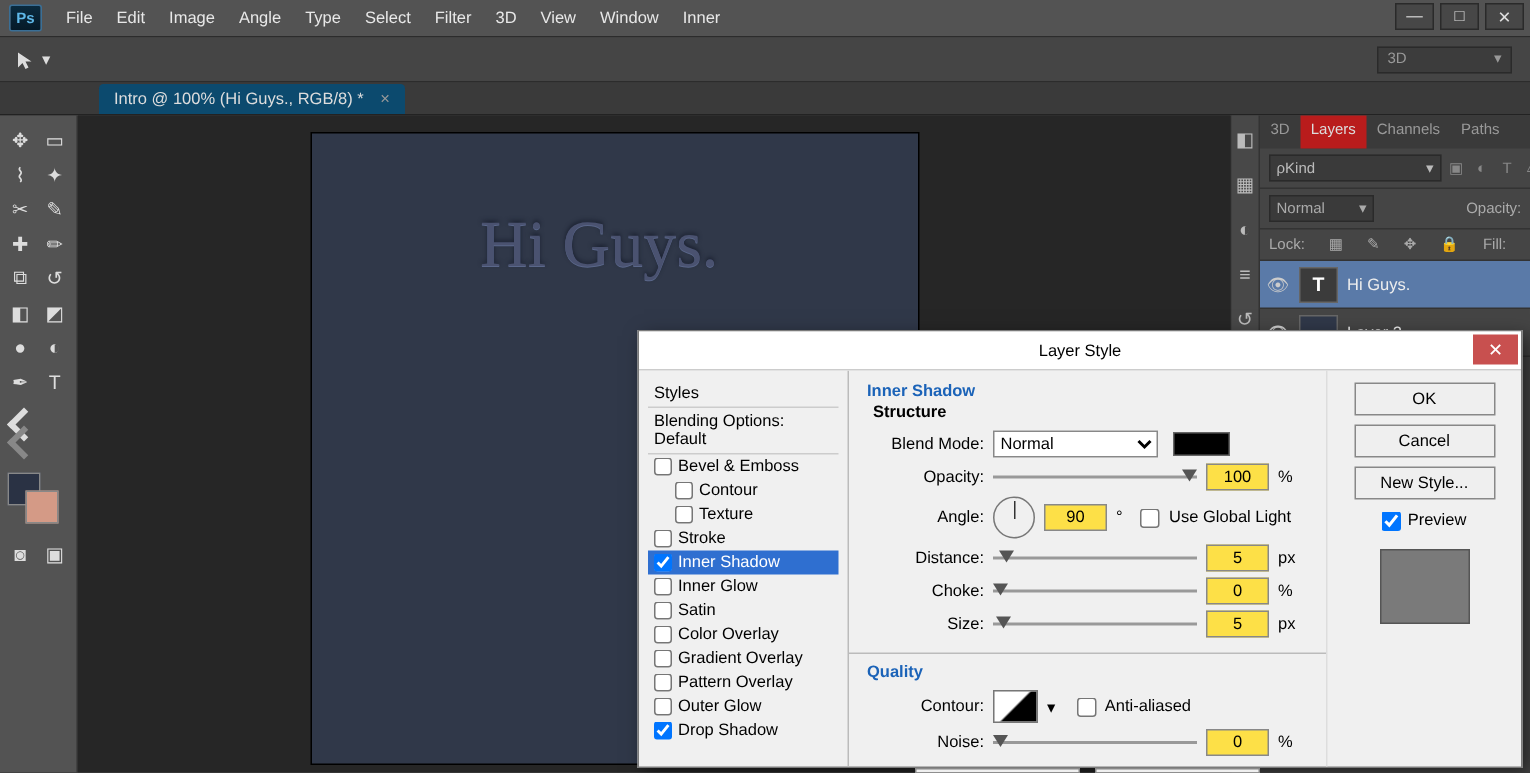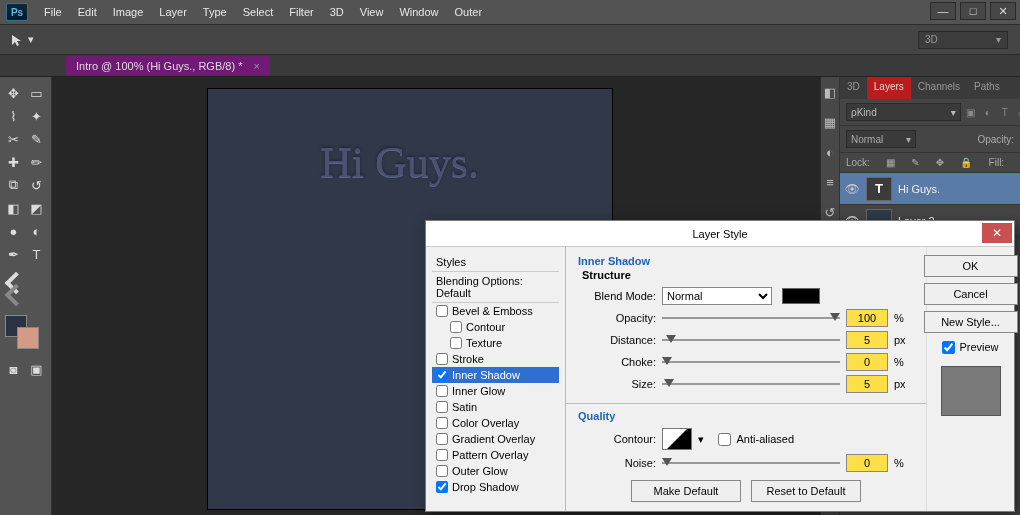--- a/index.html
+++ b/index.html
@@ -7,21 +7,21 @@
 .menubar { height: 25px; background: #535353; display: flex; align-items: center; padding: 0 6px; border-bottom: 1px solid #2c2c2c; }
 .ps-logo { width: 22px; height: 18px; background: linear-gradient(#0a2a3e,#061a28); border:1px solid #3a6f96; display:flex;align-items:center;justify-content:center;color:#5fb8e8;font-weight:bold;font-size:10px;margin-right:8px;border-radius:2px;}
 .menubar .mi { padding: 4px 8px; cursor: default; color: #e8e8e8; }
 .winctrls { position:absolute; right:4px; top:2px; display:flex; gap:0; }
 .winctrls div { width:26px;height:18px;border:1px solid #2a2a2a;background:#474747;display:flex;align-items:center;justify-content:center;color:#ddd;font-size:11px;margin-left:4px;}
 .optbar { height: 30px; background: #454545; border-bottom: 1px solid #2c2c2c; display:flex; align-items:center; position:relative;}
 .optbar .hint { position:absolute; left:50%; transform:translateX(-50%); color:#c8c8c8; font-size:11px;}
 .optbar .movetool { margin-left:10px; color:#ddd; display:flex; align-items:center; gap:4px;}
 .optbar .dd3d { position:absolute; right:12px; width:90px; height:18px; background:#3c3c3c; border:1px solid #2a2a2a; color:#999; padding:0 6px; line-height:16px; font-size:10px;}
 .tabstrip { height:22px; background:#3a3a3a; display:flex; align-items:flex-end; padding-left:66px; border-bottom:1px solid #222;}
-.doctab { background:#701a75; height:20px; padding:0 10px; line-height:20px; font-size:11px; color:#ddd; border-top-left-radius:3px; border-top-right-radius:3px;}
+.doctab { background:#0c4a6e; height:20px; padding:0 10px; line-height:20px; font-size:11px; color:#ddd; border-top-left-radius:3px; border-top-right-radius:3px;}
 .doctab .x{margin-left:8px;color:#999;}
 .workspace { position:absolute; top:77px; left:0; right:0; bottom:0; display:flex; }
 .toolbar { width:52px; background:#535353; border-right:1px solid #333; display:flex; flex-direction:column; padding:6px 3px; }
 .toolrow { display:flex; gap:2px; margin-bottom:3px; }
 .tool { width:21px; height:20px; display:flex; align-items:center; justify-content:center; color:#ddd; font-size:13px;}
 .swatches { margin-top:6px; position:relative; height:36px;}
 .sw1 { position:absolute; width:22px;height:22px;background:#2a3244;border:1px solid #888; left:2px; top:0;}
 .sw2 { position:absolute; width:22px;height:22px;background:#d49a86;border:1px solid #888; left:14px; top:12px;}
 .canvas-area { flex:1; background:#262626; position:relative; overflow:hidden;}
 .canvas { position:absolute; left:156px; top:12px; width:404px; height:420px; background:#303849; box-shadow:0 0 0 1px #000;}
@@ -60,21 +60,21 @@
 .dlg-mid { flex:1; padding:8px 12px;}
 .fieldset-title { color:#1b63b8; font-weight:bold; font-size:11px;}
 .subt { font-weight:bold; font-size:11px; margin:2px 0 6px 4px;}
 .frow { display:flex; align-items:center; margin:4px 0; gap:6px;}
 .frow .lbl { width:78px; text-align:right;}
 .frow .slider { flex:1; height:14px; position:relative;}
 .frow .slider::before { content:""; position:absolute; left:0; right:0; top:6px; height:2px; background:#999;}
 .frow .slider .knob { position:absolute; top:2px; width:0;height:0;border-left:5px solid transparent;border-right:5px solid transparent;border-top:8px solid #555;}
 .numbox { width:42px; height:18px; border:1px solid #888; background:#fde047; text-align:center; font-size:11px;}
 .unit { width:20px;}
-.dlg-right { width:88px; padding:8px; border-left:1px solid #ddd; display:flex; flex-direction:column; gap:6px; align-items:center;}
+.dlg-right { width:130px; padding:8px; border-left:1px solid #ddd; display:flex; flex-direction:column; gap:6px; align-items:center;}
 .btn { width:94px; height:22px; background:#efefef; border:1px solid #888; font-size:11px;}
 .preview-thumb { width:60px;height:50px;background:#7a7a7a;border:1px solid #555;margin-top:6px;}
 .anglewheel { width:28px;height:28px;border:1px solid #777;border-radius:50%;position:relative;display:inline-block;}
 .anglewheel::after{content:"";position:absolute;left:50%;top:2px;width:1px;height:12px;background:#333;}
 .colorbox { width:38px;height:16px;background:#000;border:1px solid #666;margin-left:4px;}
 .sel-native { height:18px; font-size:11px; border:1px solid #888; background:#fff;}
 .contour-sw { width:30px;height:22px;border:1px solid #777;background:linear-gradient(135deg,#fff 48%,#000 52%);}
 .midbtns { display:flex; gap:10px; margin-top:8px; justify-content:center;}
 .midbtns .btn{width:110px;}
 .quality-sep { border-top:1px solid #bbb; margin:10px -12px 6px;}
@@ -83,28 +83,28 @@
 .chevron::after { content:""; position:absolute; width:12px;height:12px; border-left:4px solid #888; border-bottom:4px solid #888; transform:rotate(45deg); top:16px; left:3px;}
 </style>
 </head>
 <body>
 
 <div class="menubar">
   <div class="ps-logo">Ps</div>
   <div class="mi">File</div>
   <div class="mi">Edit</div>
   <div class="mi">Image</div>
-  <div class="mi">Layer</div>
+  <div class="mi">Angle</div>
   <div class="mi">Type</div>
   <div class="mi">Select</div>
   <div class="mi">Filter</div>
   <div class="mi">3D</div>
   <div class="mi">View</div>
   <div class="mi">Window</div>
-  <div class="mi">Outer</div>
+  <div class="mi">Inner</div>
   <div class="winctrls">
     <div>—</div>
     <div>□</div>
     <div>✕</div>
   </div>
 </div>
 
 <div class="optbar">
   <div class="movetool">
     <svg width="14" height="14" viewBox="0 0 14 14">
@@ -298,20 +298,28 @@
       </div>
       <div class="frow">
         <div class="lbl">Opacity:</div>
         <div class="slider">
             <div class="knob" style="left:calc(100% - 10px)"></div>
           </div>
         <input class="numbox" value="100" style="">
         <div class="unit">%</div>
       </div>
       <div class="frow">
+        <div class="lbl">Angle:</div>
+        <div class="anglewheel"></div>
+        <input class="numbox" value="90" style="">
+        <div>°</div>
+        <input type="checkbox" style="margin-left: 6px;">
+        <span>Use Global Light</span>
+      </div>
+      <div class="frow">
         <div class="lbl">Distance:</div>
         <div class="slider">
             <div class="knob" style="left:4px"></div>
           </div>
         <input class="numbox" value="5" style="">
         <div class="unit">px</div>
       </div>
       <div class="frow">
         <div class="lbl">Choke:</div>
         <div class="slider">

